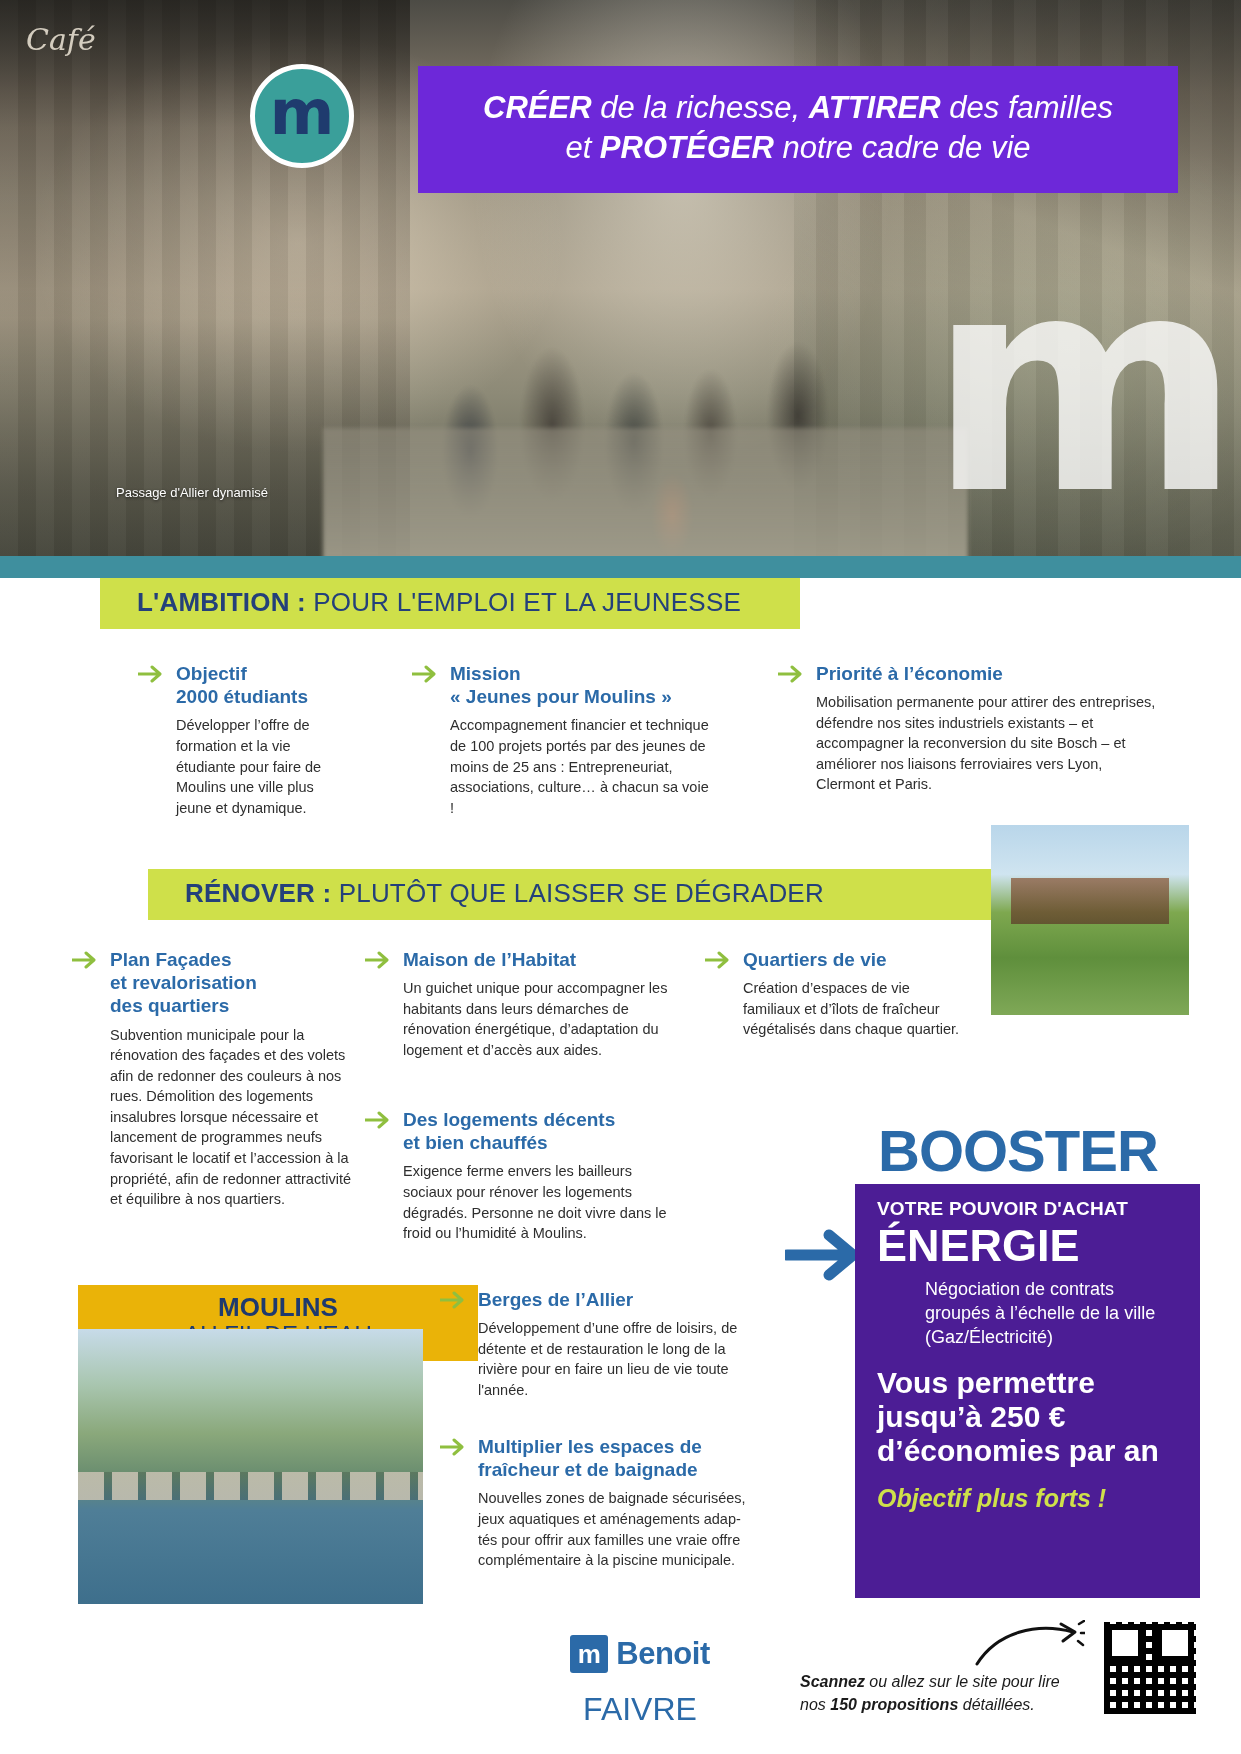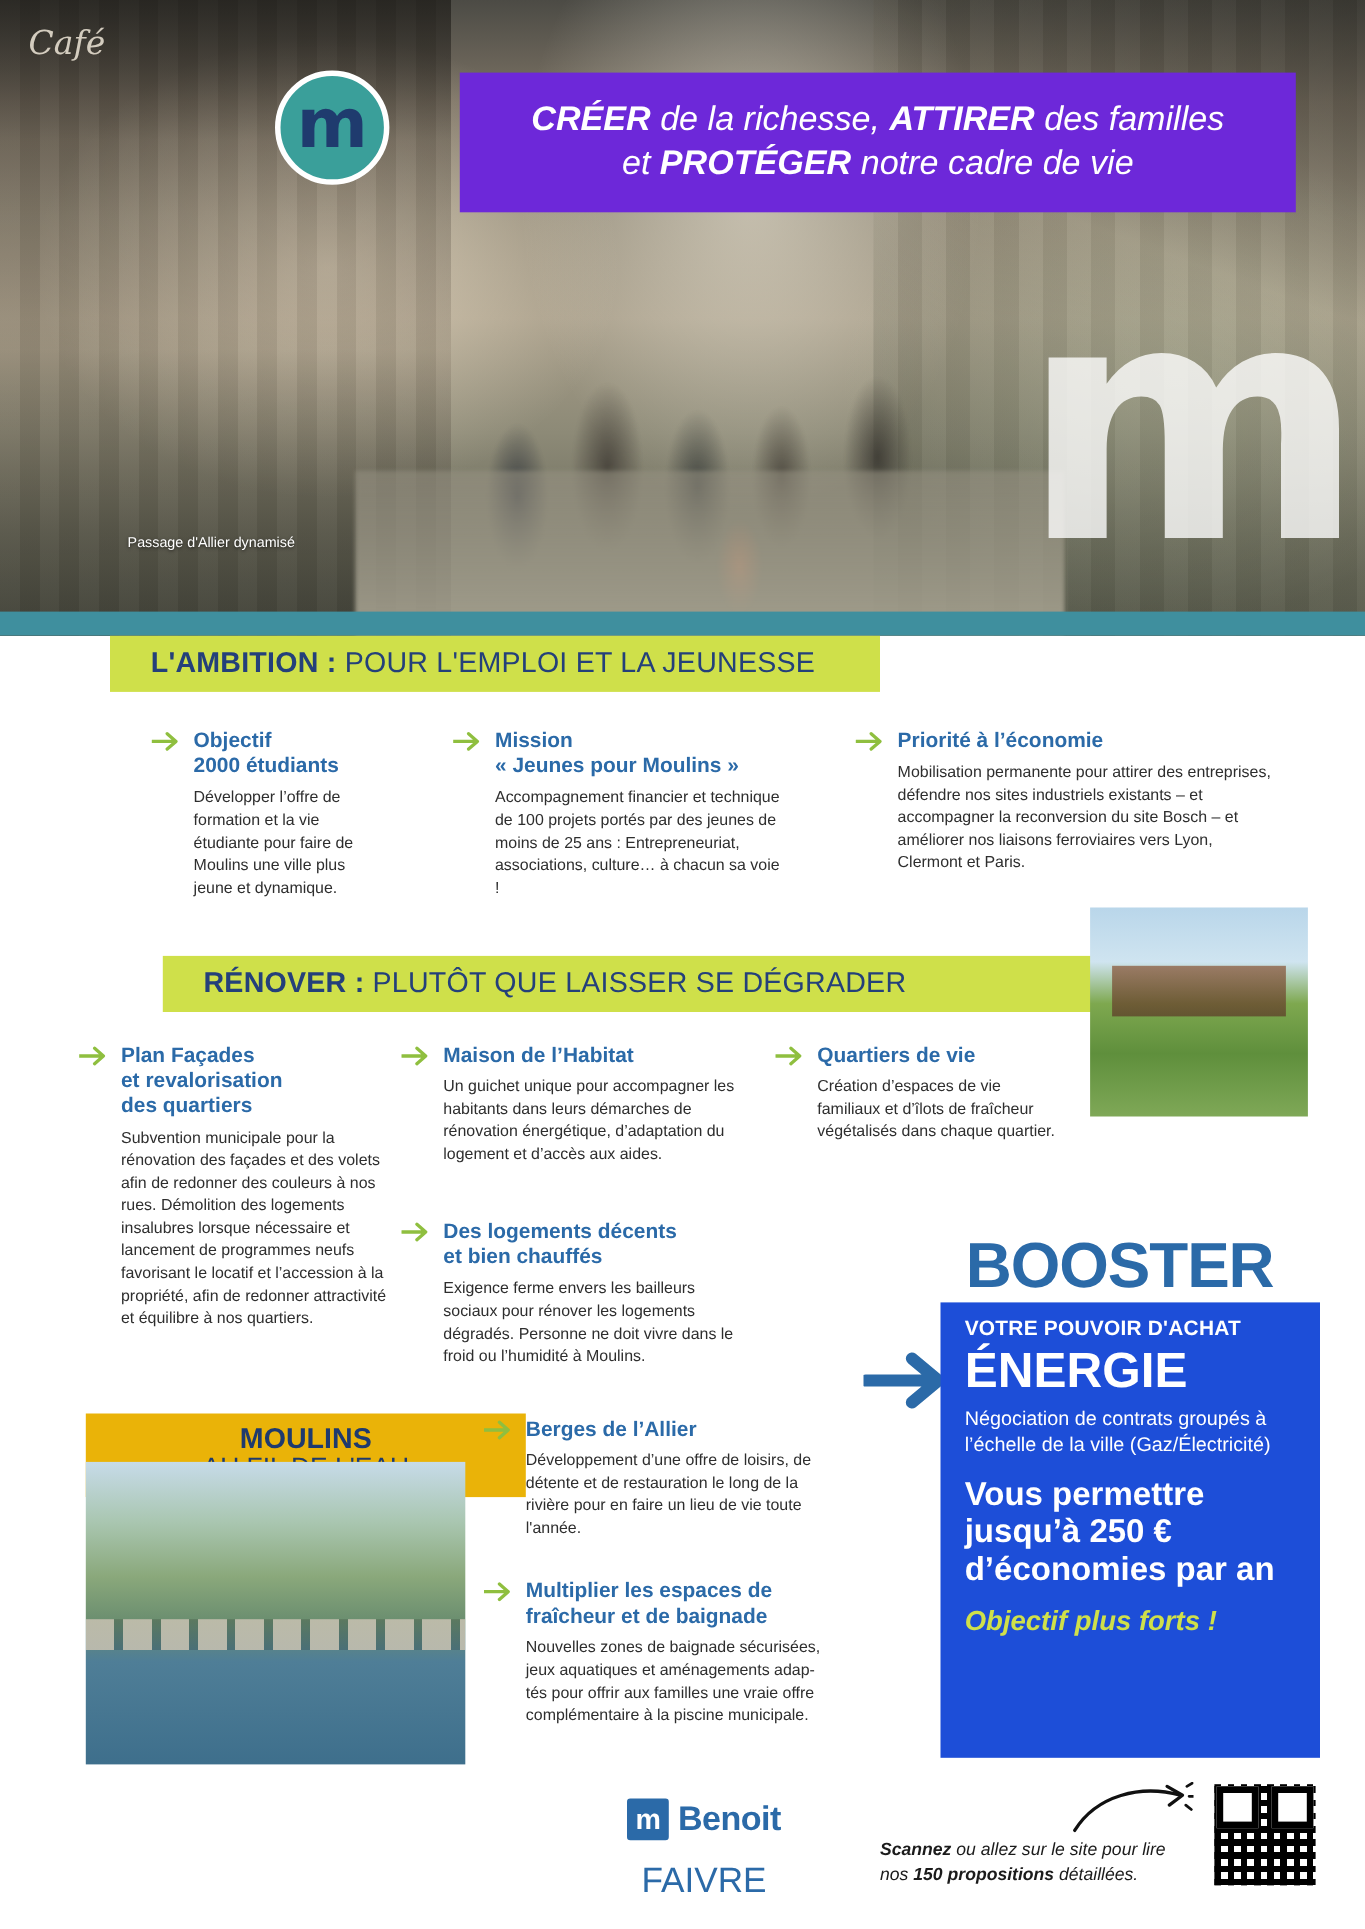--- a/index.html
+++ b/index.html
@@ -232,40 +232,41 @@
     font-size: 58px;
     font-weight: bold;
     color: #2b6aa8;
     letter-spacing: -1px;
     line-height: 1;
   }
   .booster-panel {
     position: absolute;
     left: 855px; top: 1184px;
     width: 345px; height: 414px;
-    background: #1d4ed8;
+    background: #4c1d95;
     color: #ffffff;
     padding: 14px 22px 16px;
   }
   .booster-panel .sub {
     font-size: 19px;
     font-weight: bold;
     letter-spacing: .2px;
     margin-bottom: 2px;
   }
   .booster-panel .energie {
     font-size: 45px;
     font-weight: bold;
     line-height: 1.06;
     margin: 2px 0 8px;
   }
   .booster-panel .desc {
     font-size: 18px;
     line-height: 1.33;
     margin-bottom: 16px;
+    margin-left: 48px;
   }
   .booster-panel .big {
     font-size: 30px;
     font-weight: bold;
     line-height: 1.14;
     margin-bottom: 16px;
   }
   .booster-panel .ensemble {
     color: #cfe04a;
     font-style: italic;

